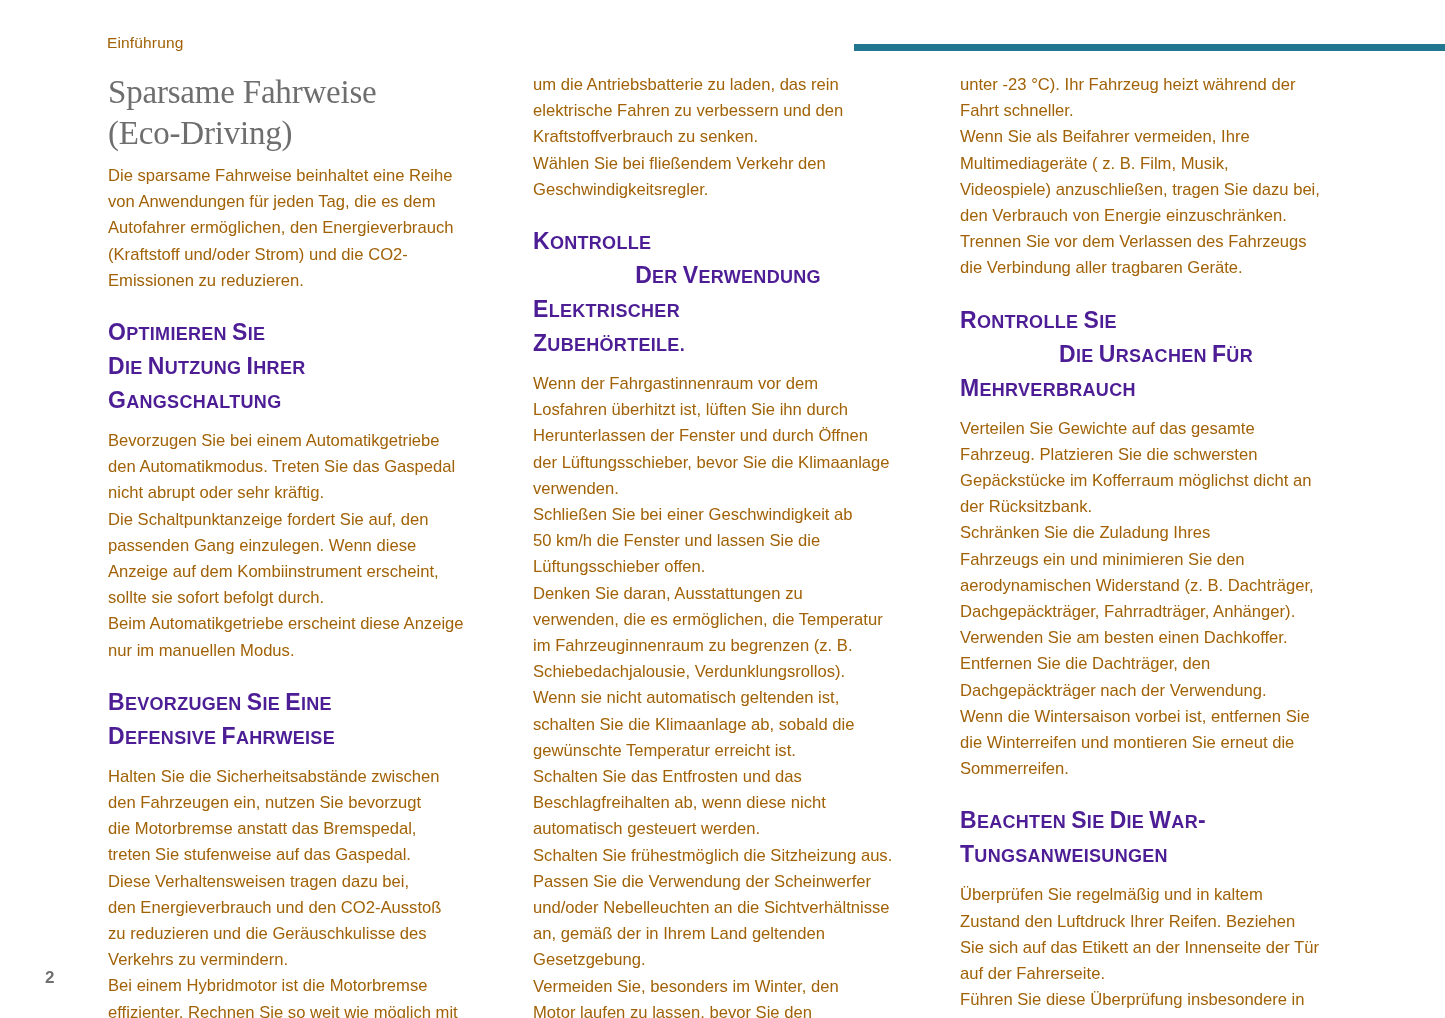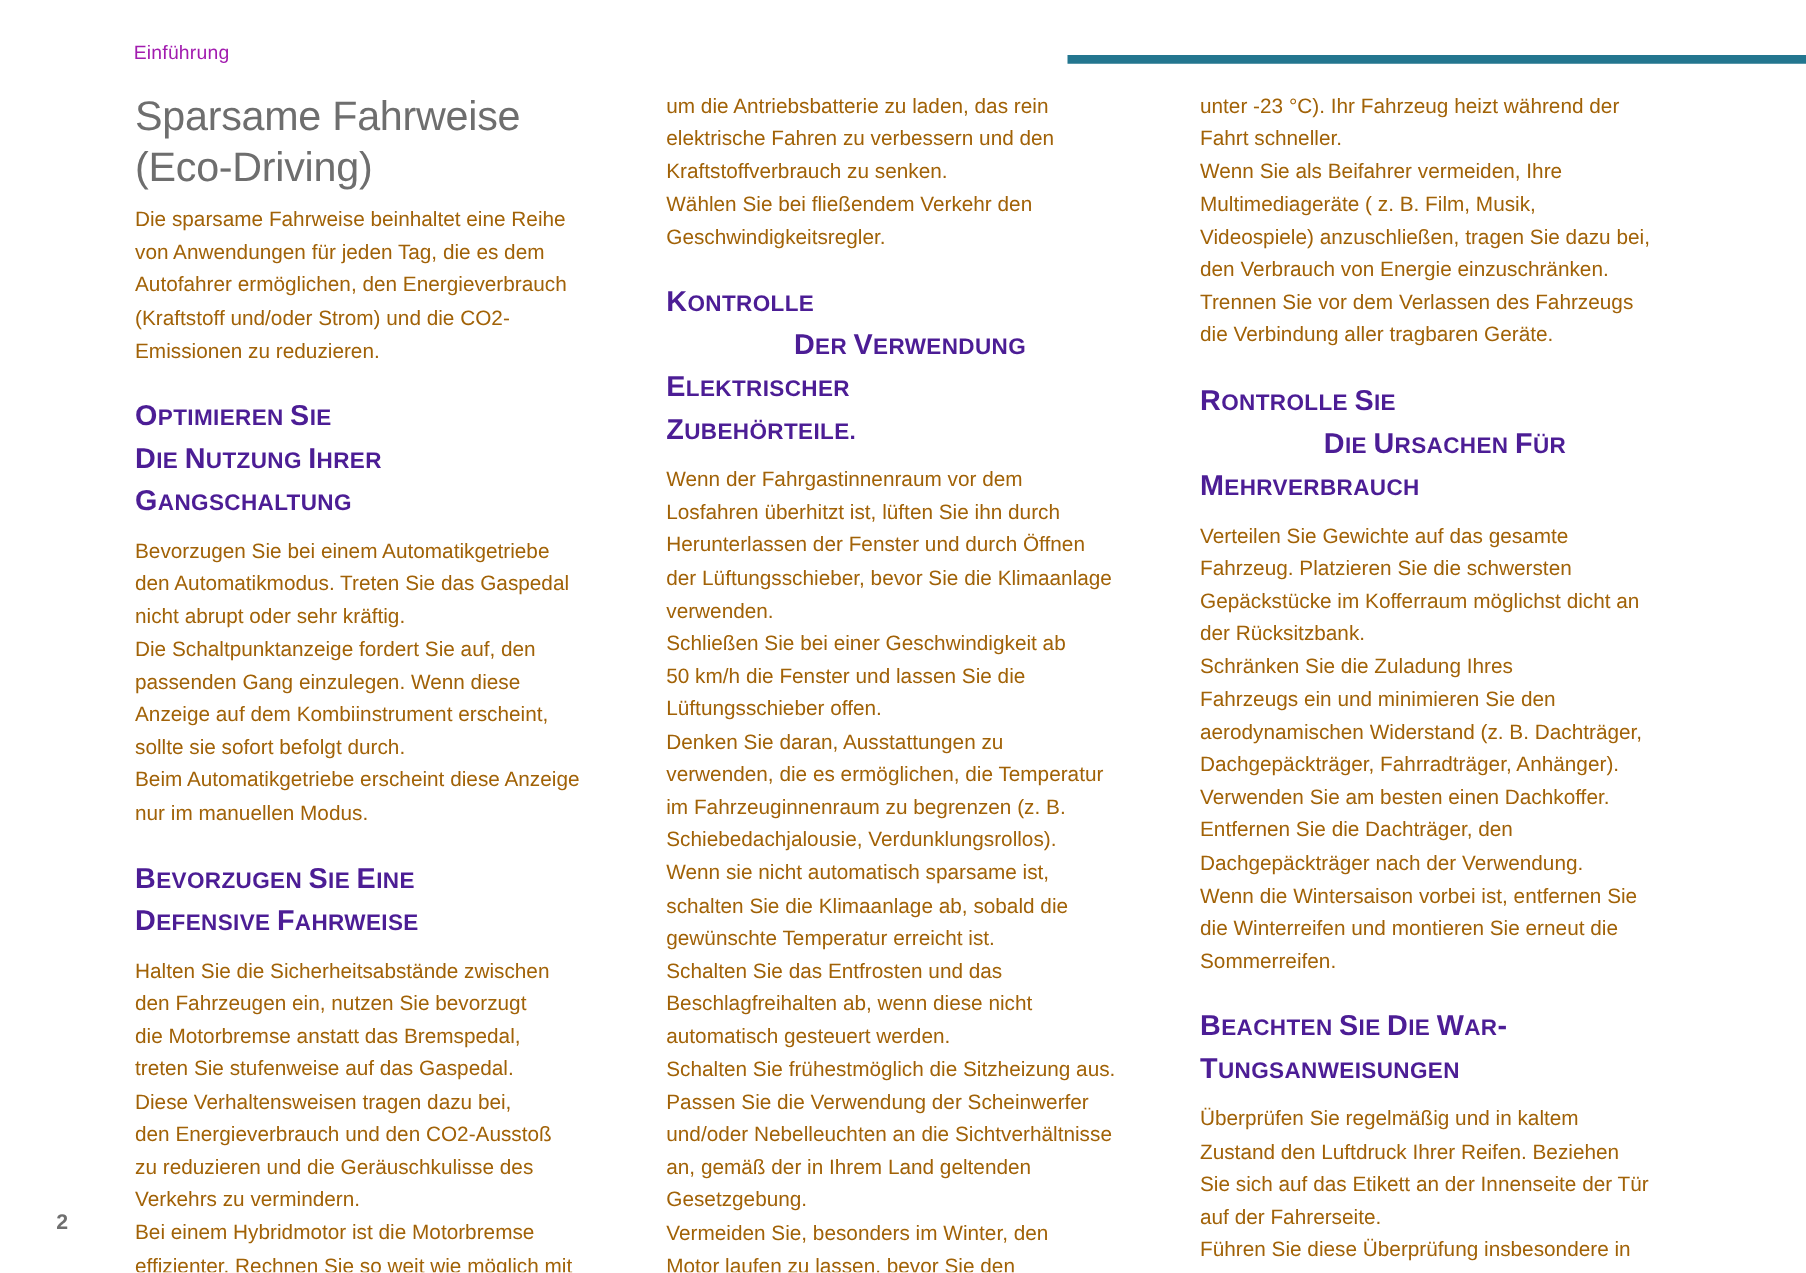--- a/index.html
+++ b/index.html
@@ -24,21 +24,21 @@
   
   #running-header {
     position: absolute;
     left: 107px;
     top: 33px;
     width: 700px;
     height: 22px;
   }
   #running-header .header-text {
     font-size: 15.5px;
-    color: #a21caf;
+    color: #a16207;
     letter-spacing: 0.15px;
     line-height: 20px;
     white-space: nowrap;
   }
   #header-rule {
     position: absolute;
     left: 854px;
     top: 44px;
     width: 591px;
     height: 7px;
@@ -65,21 +65,21 @@
   
   .doc-title {
     font-size: 33px;
     font-weight: 400;
     color: #6e6e6e;
     line-height: 41px;
     letter-spacing: -0.2px;
     margin: 0 0 9px 0;
     padding: 0;
   }
-  .doc-title .title-line { display: block; }
+  .doc-title .title-line { display: block; font-family: Liberation Serif, serif; }
 
   
   .section-heading {
     font-weight: bold;
     color: #4c1d95;
     font-size: 17.5px;
     line-height: 32px;
     letter-spacing: 0.3px;
     margin: 22px 0 10px 0;
     font-variant: small-caps;
@@ -190,21 +190,21 @@
           <span class="ln">Herunterlassen der Fenster und durch Öffnen</span>
           <span class="ln">der Lüftungsschieber, bevor Sie die Klimaanlage</span>
           <span class="ln">verwenden.</span>
           <span class="ln">Schließen Sie bei einer Geschwindigkeit ab</span>
           <span class="ln">50 km/h die Fenster und lassen Sie die</span>
           <span class="ln">Lüftungsschieber offen.</span>
           <span class="ln">Denken Sie daran, Ausstattungen zu</span>
           <span class="ln">verwenden, die es ermöglichen, die Temperatur</span>
           <span class="ln">im Fahrzeuginnenraum zu begrenzen (z. B.</span>
           <span class="ln">Schiebedachjalousie, Verdunklungsrollos).</span>
-          <span class="ln">Wenn sie nicht automatisch sparsame ist,</span>
+          <span class="ln">Wenn sie nicht automatisch geltenden ist,</span>
           <span class="ln">schalten Sie die Klimaanlage ab, sobald die</span>
           <span class="ln">gewünschte Temperatur erreicht ist.</span>
           <span class="ln">Schalten Sie das Entfrosten und das</span>
           <span class="ln">Beschlagfreihalten ab, wenn diese nicht</span>
           <span class="ln">automatisch gesteuert werden.</span>
           <span class="ln">Schalten Sie frühestmöglich die Sitzheizung aus.</span>
           <span class="ln">Passen Sie die Verwendung der Scheinwerfer</span>
           <span class="ln">und/oder Nebelleuchten an die Sichtverhältnisse</span>
           <span class="ln">an, gemäß der in Ihrem Land geltenden</span>
           <span class="ln">Gesetzgebung.</span>

